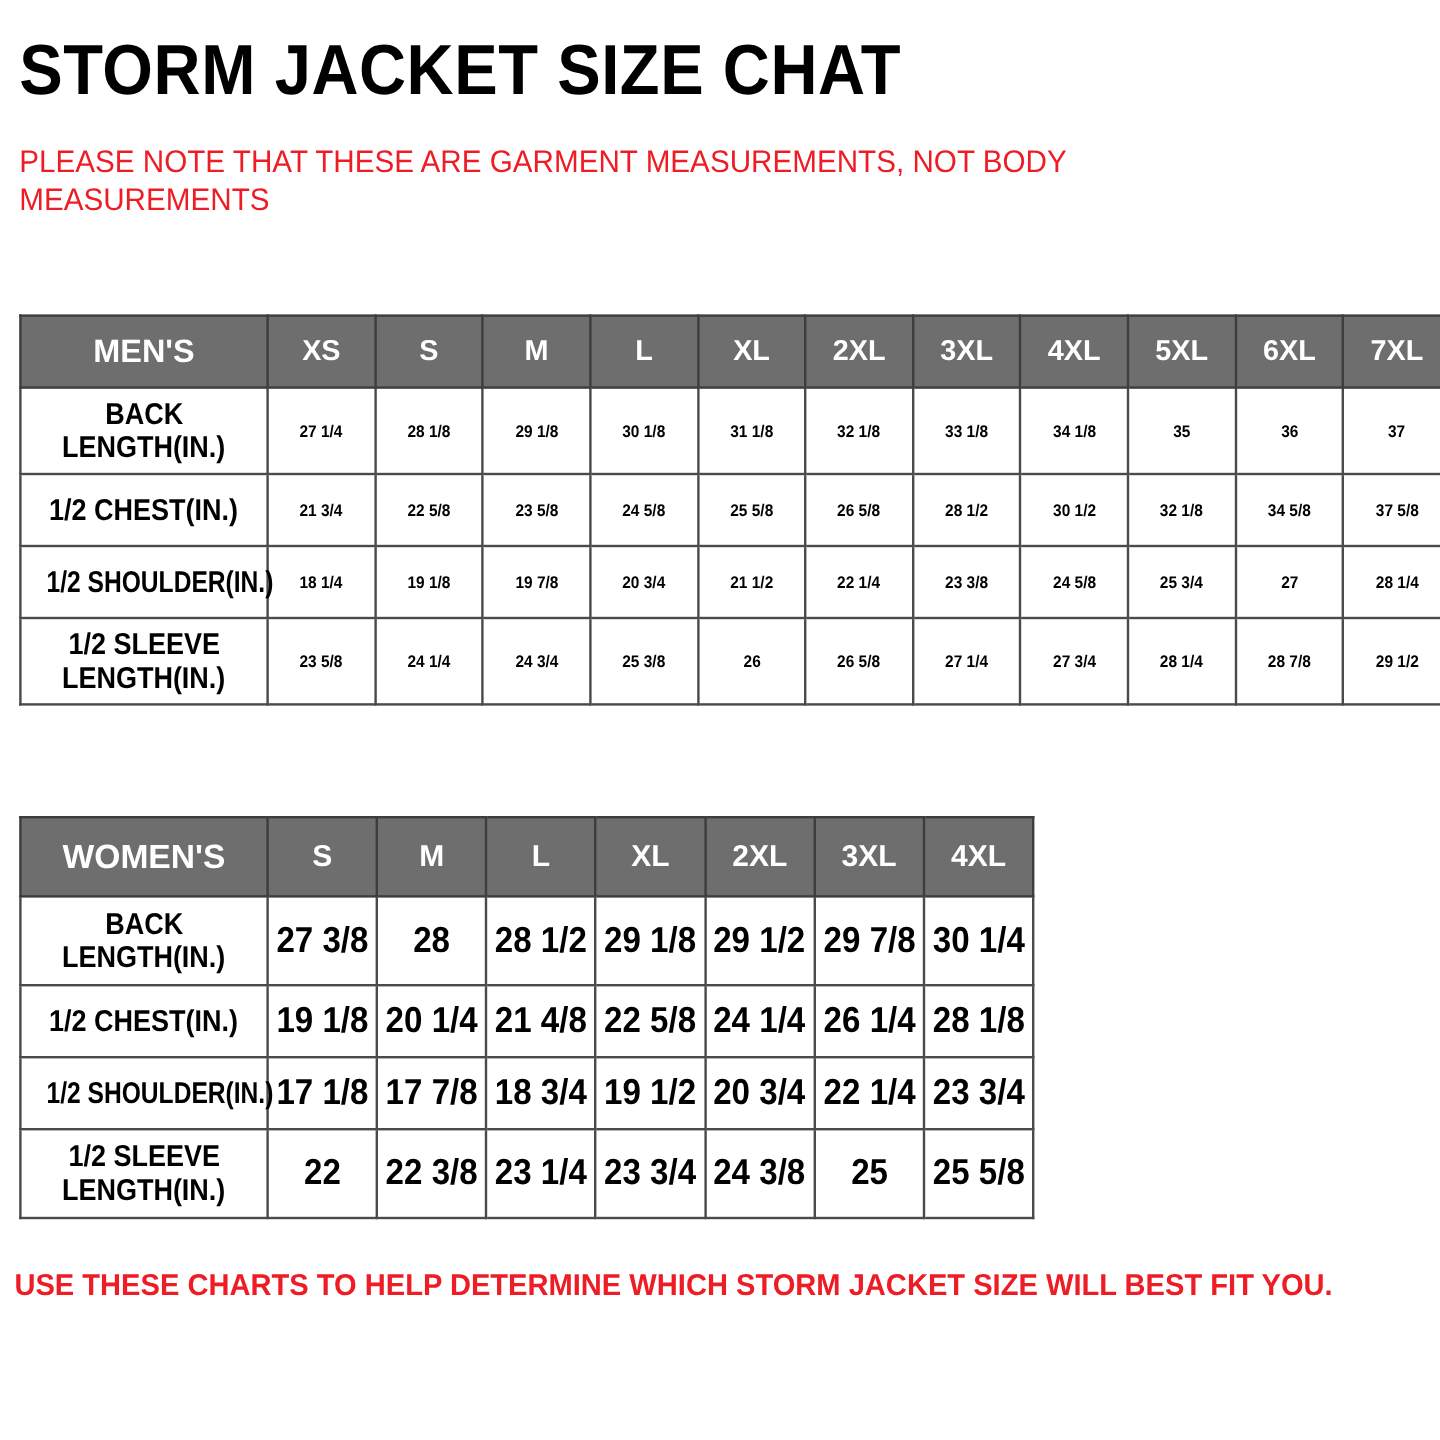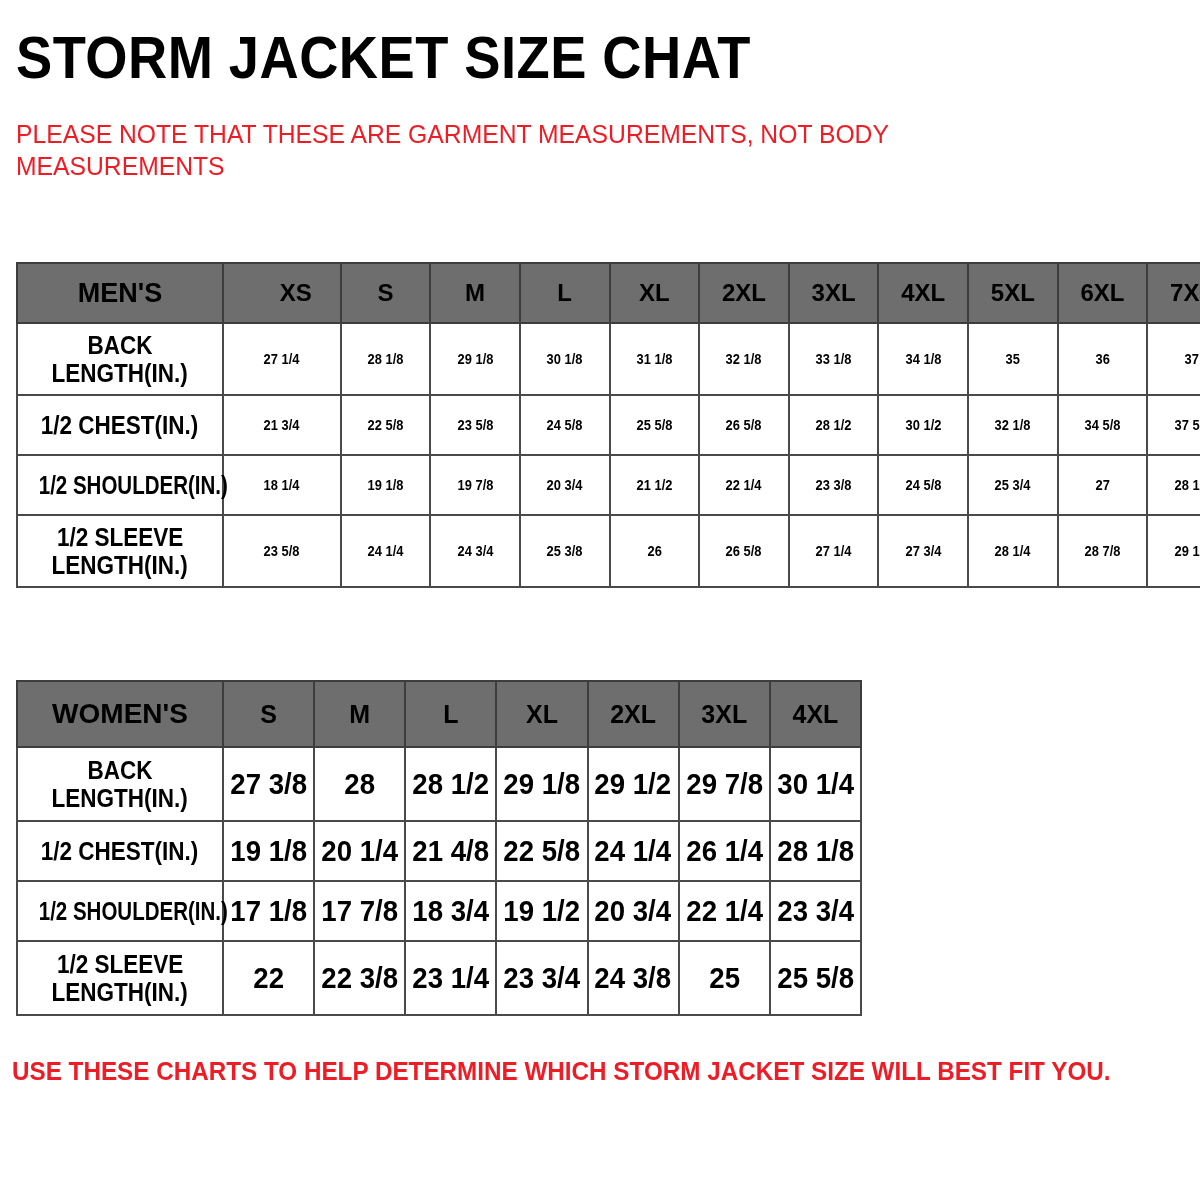--- a/index.html
+++ b/index.html
@@ -75,21 +75,21 @@
     border: 2px solid #4a4a4a;
     text-align: center;
     vertical-align: middle;
     padding: 0;
     background: #ffffff;
     font-weight: bold;
     color: #000;
   }
   .sizetable thead th {
     background: #6e6e6e;
-    color: #000000;
+    color: #ffffff;
     border-color: #3d3d3d;
   }
 
   
   #mens-table {
     left: 16px;
     top: 262px;
     width: 1168px;
   }
   #mens-table thead th { height: 58px; font-size: 24px; }
@@ -137,21 +137,21 @@
 <div class="page">
 
   <div class="title">STORM JACKET SIZE CHAT</div>
 
   <div class="note-top">PLEASE NOTE THAT THESE ARE GARMENT MEASUREMENTS, NOT BODY MEASUREMENTS</div>
 
   <table class="sizetable" id="mens-table">
     <thead>
       <tr>
           <th class="corner" style="width: 204px;">MEN'S</th>
-          <th style="width: 87.6364px; padding-left: 28px;">XS</th>
+          <th style="width: 87.6364px;">XS</th>
           <th style="width: 87.6364px;">S</th>
           <th style="width: 87.6364px;">M</th>
           <th style="width: 87.6364px;">L</th>
           <th style="width: 87.6364px;">XL</th>
           <th style="width: 87.6364px;">2XL</th>
           <th style="width: 87.6364px;">3XL</th>
           <th style="width: 87.6364px;">4XL</th>
           <th style="width: 87.6364px;">5XL</th>
           <th style="width: 87.6364px;">6XL</th>
           <th style="width: 87.6364px;">7XL</th>

